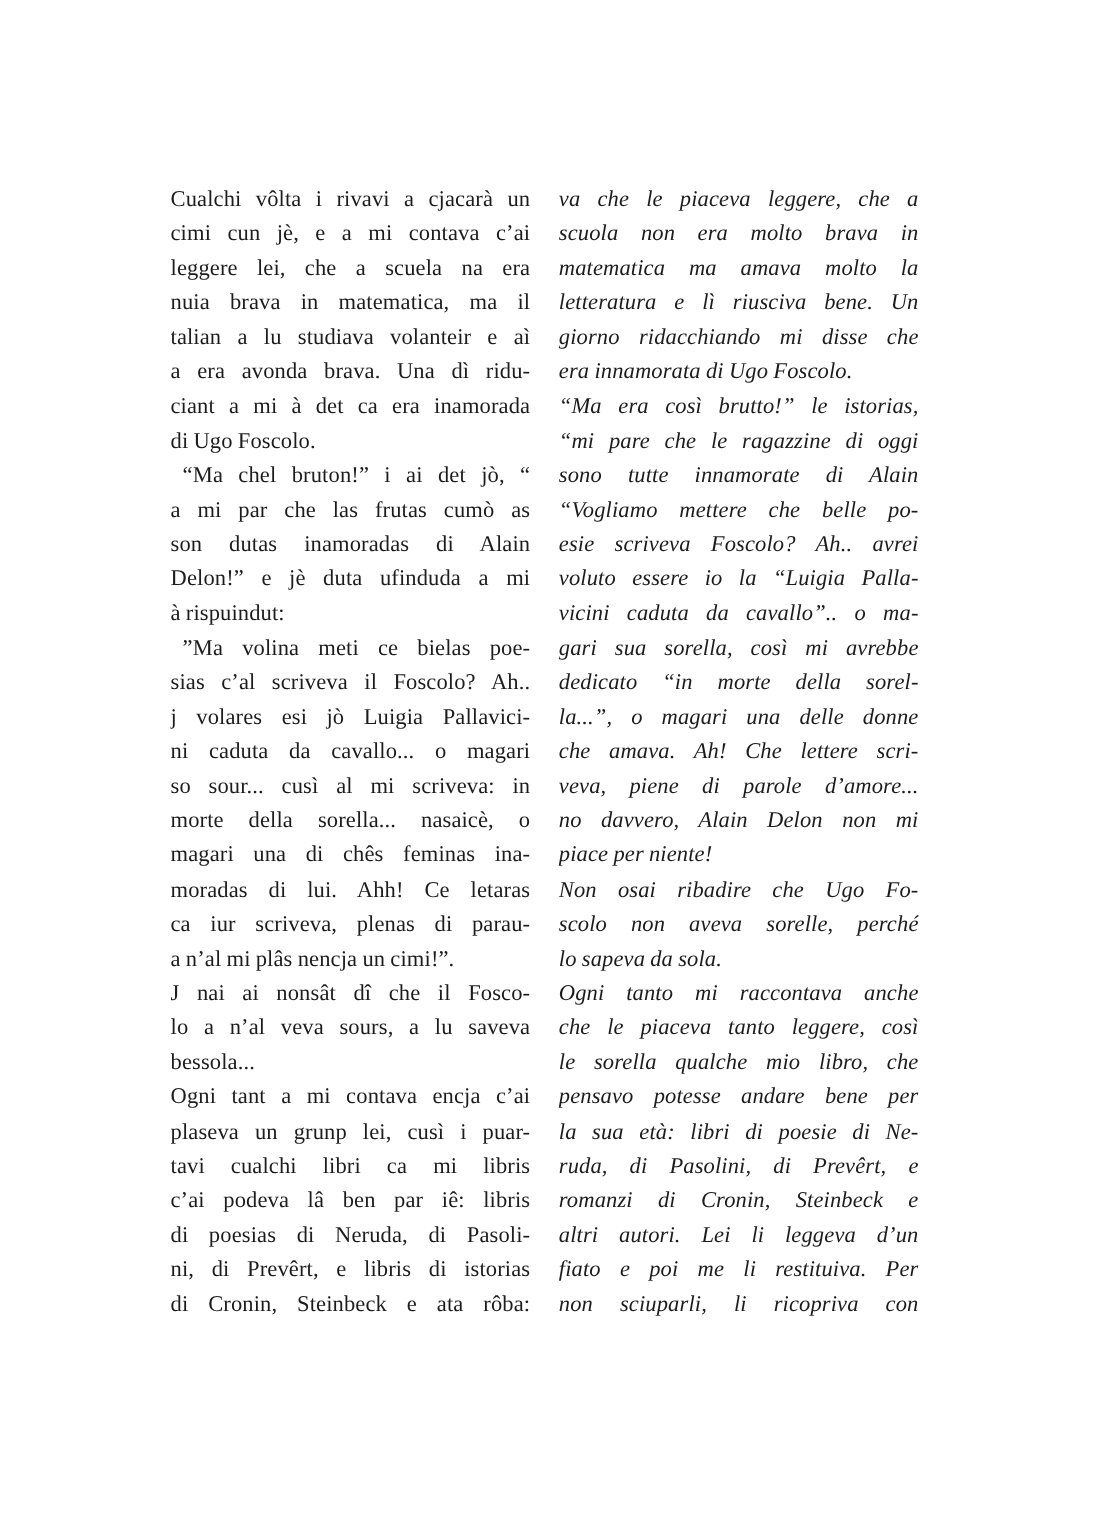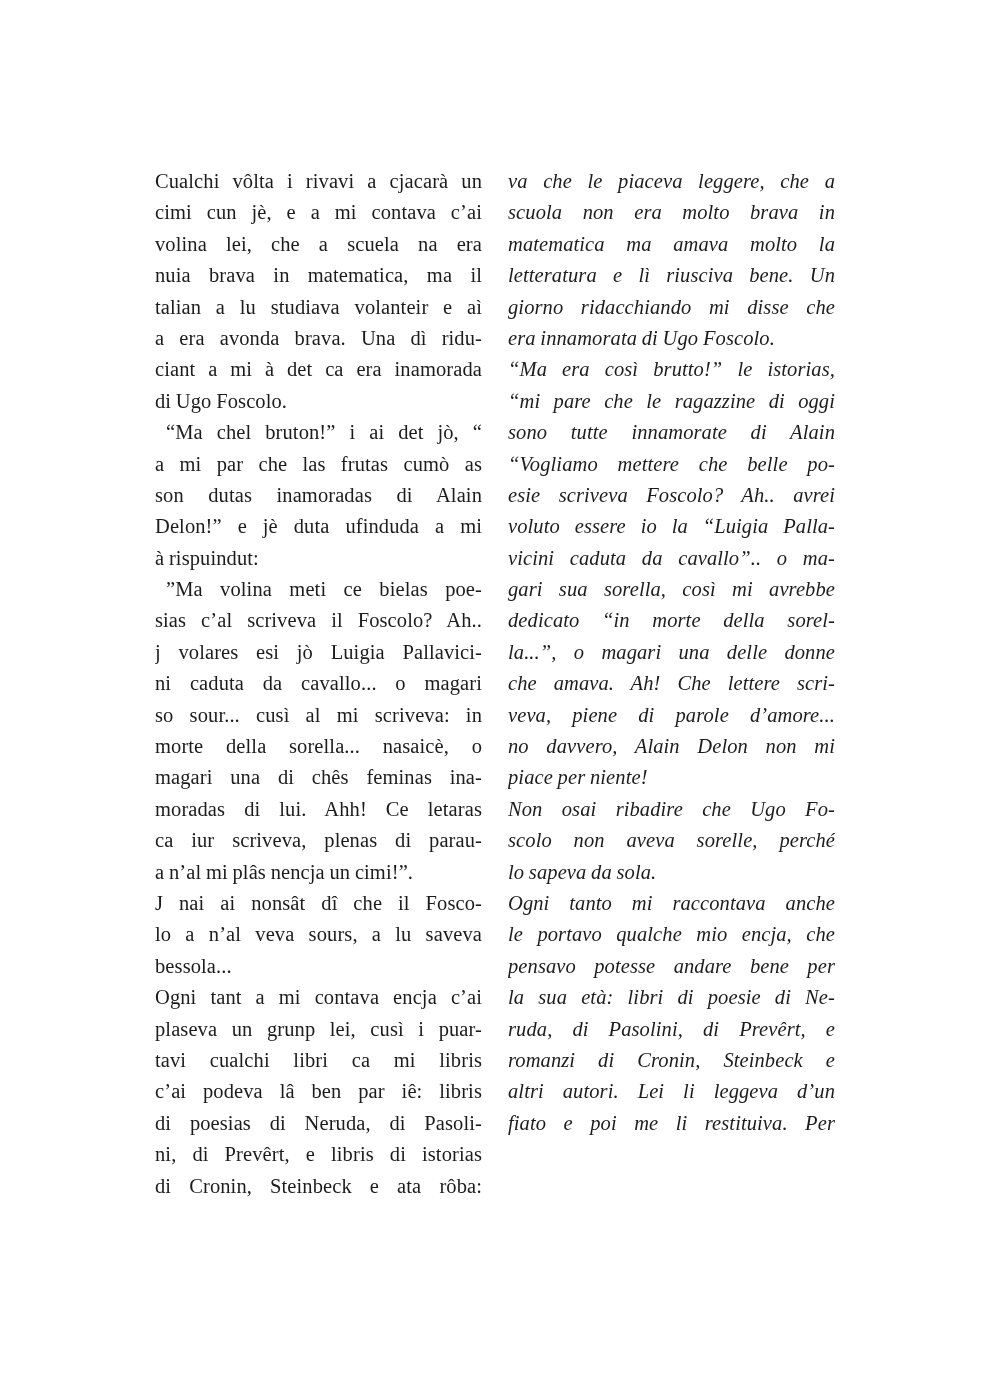--- a/index.html
+++ b/index.html
@@ -45,21 +45,21 @@
     text-indent: 11px;
   }
 </style>
 </head>
 <body>
 
 <div class="text-block">
   <div class="col roman">
       <div class="line">Cualchi vôlta i rivavi a cjacarà un</div>
       <div class="line">cimi cun jè, e a mi contava c’ai</div>
-      <div class="line">volina lei, che a scuela na era</div>
+      <div class="line">leggere lei, che a scuela na era</div>
       <div class="line">nuia brava in matematica, ma il</div>
       <div class="line">talian a lu studiava volanteir e aì</div>
       <div class="line">a era avonda brava. Una dì ridu-</div>
       <div class="line">ciant a mi à det ca era inamorada</div>
       <div class="line end">di Ugo Foscolo.</div>
       <div class="line indent">“Ma chel bruton!” i ai det jò, “</div>
       <div class="line">a mi par che las frutas cumò as</div>
       <div class="line">son dutas inamoradas di Alain</div>
       <div class="line">Delon!” e jè duta ufinduda a mi</div>
       <div class="line end">à rispuindut:</div>
@@ -102,21 +102,23 @@
       <div class="line">dedicato “in morte della sorel-</div>
       <div class="line">la...”, o magari una delle donne</div>
       <div class="line">che amava. Ah! Che lettere scri-</div>
       <div class="line">veva, piene di parole d’amore...</div>
       <div class="line">no davvero, Alain Delon non mi</div>
       <div class="line end">piace per niente!</div>
       <div class="line">Non osai ribadire che Ugo Fo-</div>
       <div class="line">scolo non aveva sorelle, perché</div>
       <div class="line end">lo sapeva da sola.</div>
       <div class="line">Ogni tanto mi raccontava anche</div>
-      <div class="line">le portavo qualche mio encja, che</div>
+      <div class="line">che le piaceva tanto leggere, così</div>
+      <div class="line">le sorella qualche mio libro, che</div>
       <div class="line">pensavo potesse andare bene per</div>
       <div class="line">la sua età: libri di poesie di Ne-</div>
       <div class="line">ruda, di Pasolini, di Prevêrt, e</div>
       <div class="line">romanzi di Cronin, Steinbeck e</div>
       <div class="line">altri autori. Lei li leggeva d’un</div>
       <div class="line">fiato e poi me li restituiva. Per</div>
+      <div class="line">non sciuparli, li ricopriva con</div>
     </div>
 </div>
 
 </body></html>

